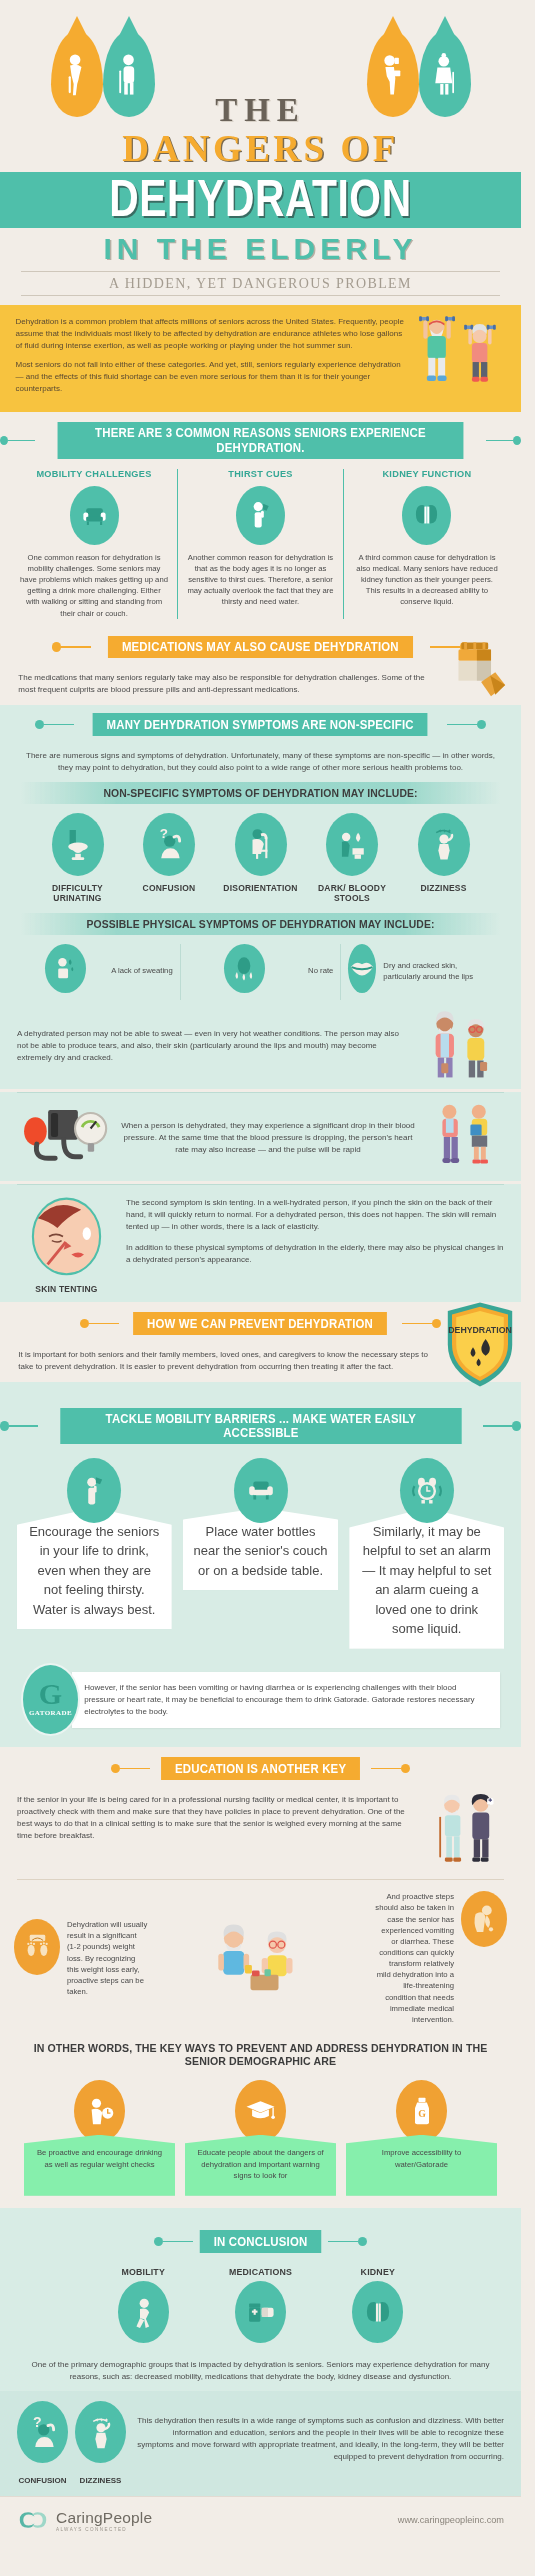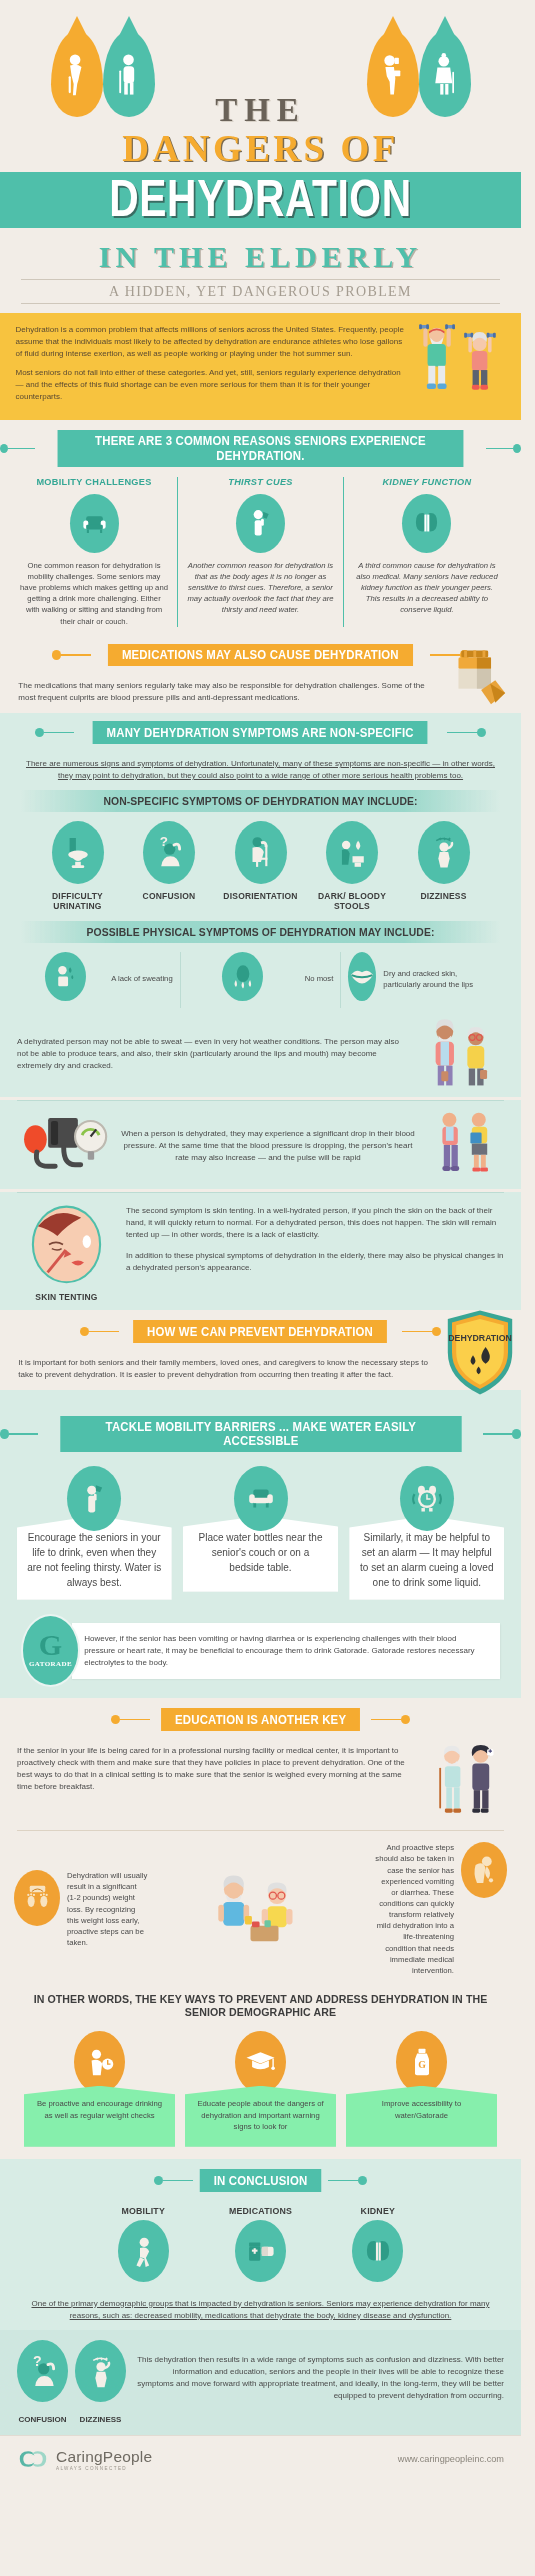--- a/index.html
+++ b/index.html
@@ -52,23 +52,23 @@
   .title-band {
     background: #4fbfaa; padding: 2.8px 0 4.2px; margin-top: 2.8px;
   }
   .title-dehydration {
     font-family: "Liberation Sans Narrow", "Liberation Sans", sans-serif;
     font-size: 51px; line-height: .95; letter-spacing: 0.7px; color: #ffffff;
     font-weight: 700; transform: scaleX(.80); transform-origin: center;
     text-shadow: 2.1px 2.1px 0 rgba(40,40,40,.55);
   }
   .title-elderly {
-    font-family: Liberation Serif, serif;
+    font-family: Liberation Sans, sans-serif;
     font-size: 30px; letter-spacing: 5px; color: #4fbfaa; font-weight: 700;
-    margin-top: 12px; text-shadow: 1.4px 1.4px 0 #b7b0a5;
+    margin-top: 4px; text-shadow: 1.4px 1.4px 0 #b7b0a5;
   }
   .subtitle {
     font-family: "Liberation Serif", serif;
     font-size: 14px; letter-spacing: 1.4px; color: #a49c90;
     border-top: 0.7px solid #cfc7bb; border-bottom: 0.7px solid #cfc7bb;
     padding: 3.5px 0; margin: 5.6px 21px 8.5px;
   }
 
   
   .intro {
@@ -105,21 +105,21 @@
     text-align: center; font-weight: 700; color: #3d3d3d;
     font-size: 11.3px; letter-spacing: 0.1px; padding: 5px 0;
     font-family: "Liberation Sans Narrow", "Liberation Sans", sans-serif;
     transform: scaleX(.92);
     background: linear-gradient(90deg, rgba(79,191,170,0) 0%, rgba(79,191,170,.45) 20%, rgba(79,191,170,.45) 80%, rgba(79,191,170,0) 100%);
   }
 
   
   .cols3 { display: flex; padding: 2.8px 11.3px 7px; }
   .col3 { flex: 1; text-align: center; padding: 0 8.5px; position: relative; }
-  .col3 + .col3 { border-left: 1.4px solid #4fbfaa; font-style: italic; }
+  .col3 + .col3 { border-left: 1.4px solid #4fbfaa; }
   .col-title {
     color: #35a795; font-weight: 700; font-size: 9.2px; line-height: 1.25;
     letter-spacing: 0.3px; margin-bottom: 5.6px;
     font-family: "Liberation Sans Narrow", "Liberation Sans", sans-serif;
   }
   .oval {
     width: 49px; height: 59px; background: #4fbfaa; border-radius: 50%;
     margin: 0 auto 7px; display: flex; align-items: center; justify-content: center;
     color: #fff;
   }
@@ -136,36 +136,36 @@
     font-family: "Liberation Sans Narrow", "Liberation Sans", sans-serif;
   }
 
   .phys-row { display: flex; padding: 8.5px 20px 4.2px; }
   .phys { flex: 1; display: flex; align-items: center; gap: 7px; padding: 0 7px; }
   .phys + .phys { border-left: 1.4px solid #bcdcd3; }
   .phys .txt { font-size: 7.7px; line-height: 1.4; }
 
   .para { font-size: 8px; line-height: 1.5; color: #4a4a4a; }
   .block { padding: 7px 18.3px 8.5px; position: relative; }
-  .block.center { text-align: center; text-decoration: underline; }
+  .block.center { text-align: center; }
 
   .split { display: flex; align-items: center; gap: 10px; padding: 7px 17px 8.5px; }
   .split .icon-cell { flex: 0 0 auto; }
   .split .txt-cell { flex: 1; }
 
   .hr-line { height: 0.7px; background: #bcdcd3; margin: 2.8px 17px; }
   .hr-line.tan { background: #ddd3c4; }
 
   
   .tips { display: flex; justify-content: center; gap: 11.3px; padding: 7px 14px 10px; }
   .tip { width: 155px; position: relative; }
   .tip .oval { width: 54px; height: 65px; margin-bottom: -15.5px; position: relative; z-index: 2; }
   .tip .card {
     background: #fff; padding: 14px 10px 10px; text-align: center;
-    font-size: 10px; line-height: 1.5; position: relative;
+    font-size: 13px; line-height: 1.5; position: relative;
     clip-path: polygon(0% 14%, 50% 0%, 100% 14%, 100% 100%, 0% 100%);
     box-shadow: 0 0.7px 1.4px rgba(0,0,0,.08);
     min-height: 76px;
   }
 
   .gatorade-row { display: flex; align-items: center; padding: 4.2px 21px 11.3px; }
   .gato-badge {
     width: 59px; height: 73px; border-radius: 50%; background: #4fbfaa;
     border: 2.8px solid #eaf4f1; display: flex; flex-direction: column;
     align-items: center; justify-content: center; color: #fff; flex: 0 0 auto;
@@ -503,21 +503,21 @@
       </div>
       <div class="phys">
         <div class="oval sm">
           <svg width="24" height="27" viewBox="0 0 34 38">
               <ellipse cx="17" cy="15" rx="9" ry="12" fill="#2e9c87"></ellipse>
               <path d="M7 24 q3 7 0 10 q-4 -4 0 -10z" fill="#f4efe8"></path>
               <path d="M17 26 q3 7 0 10 q-4 -4 0 -10z" fill="#f4efe8"></path>
               <path d="M27 24 q3 7 0 10 q-4 -4 0 -10z" fill="#f4efe8"></path>
             </svg>
         </div>
-        <div class="txt">No most</div>
+        <div class="txt">No rate</div>
       </div>
       <div class="phys">
         <div class="oval sm">
           <svg width="28" height="21" viewBox="0 0 40 30">
               <path d="M4 13 q8 -10 16 -4 q8 -6 16 4 q-8 12 -16 12 q-8 0 -16 -12z" fill="#f4efe8"></path>
               <path d="M5 13 q15 6 30 0" stroke="#2e9c87" stroke-width="3" fill="none"></path>
             </svg>
         </div>
         <div class="txt">Dry and cracked skin, particularly around the lips</div>
       </div>
@@ -828,21 +828,21 @@
               <path d="M13 9 h14 l3 8 v20 q0 3 -3 3 h-14 q-3 0 -3 -3 v-20z" fill="#fff"></path>
               <text x="20" y="29" text-anchor="middle" font-size="14" font-weight="700" fill="#f0a133" font-family="Liberation Serif, serif">G</text>
             </svg>
         </div>
         <div class="card">Improve accessibility to water/Gatorade</div>
       </div>
     </div>
   </div>
 
   <div class="bg-mint">
-    <div class="banner-row" style="margin-top:0;padding-top:10px">
+    <div class="banner-row" style="margin-top:0;padding-top:22px">
       <span class="knob teal"></span>
       <span class="tick teal"></span>
       <div class="banner teal">IN CONCLUSION</div>
       <span class="tick teal"></span>
       <span class="knob teal"></span>
     </div>
 
     <div class="concl-row">
       <div class="concl">
         <div class="concl-label" style="margin-bottom:4.2px;margin-top:0">MOBILITY</div>

